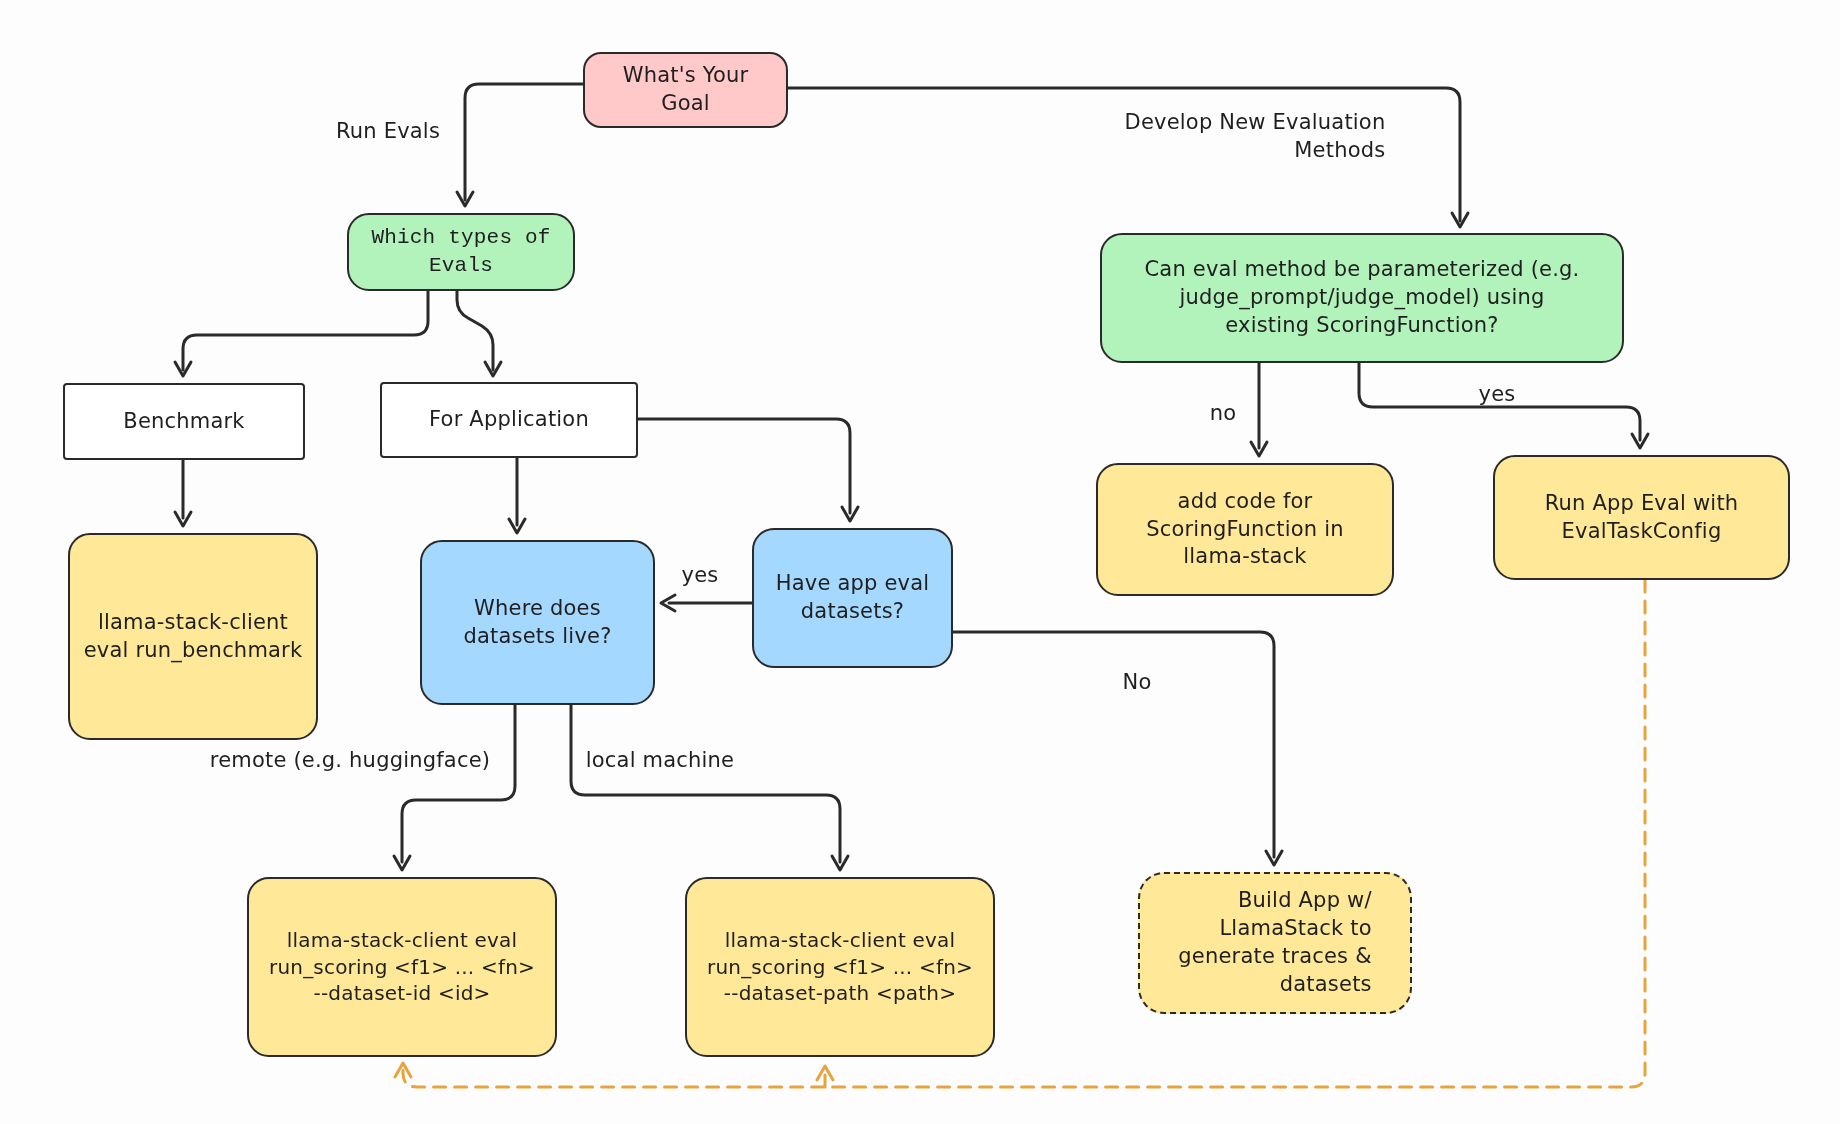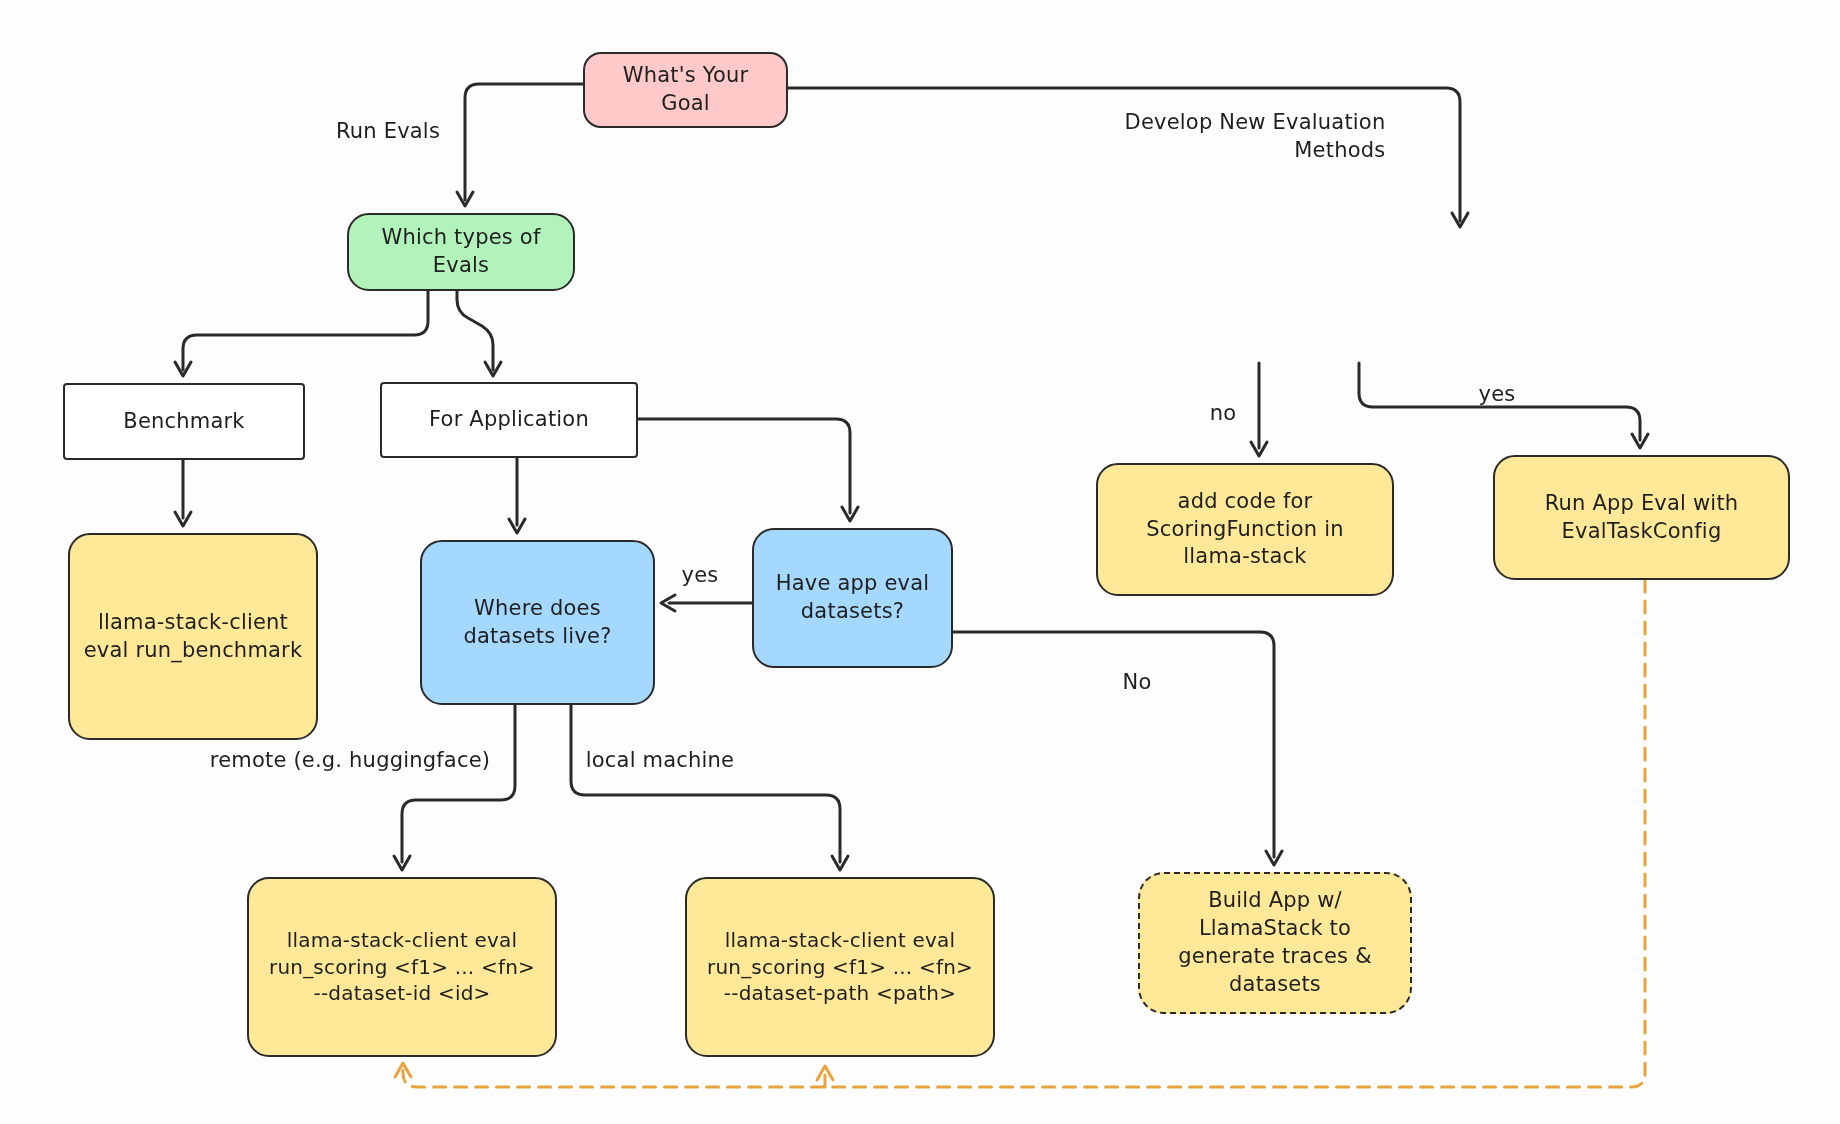--- a/index.html
+++ b/index.html
@@ -22,30 +22,30 @@
     display:flex;align-items:center;justify-content:center;
     text-align:center;white-space:pre-line;
     font-size:21px;line-height:1.33;letter-spacing:.2px;
     padding:6px 10px;
   }
   .pink{background:#ffc9c9;border-radius:18px;}
   .green{background:#b2f2bb;}
   .blue{background:#a5d8ff;}
   .yellow{background:#ffe897;}
   .white{background:#ffffff;border-radius:4px;}
-  .dashed{border-style:dashed;}
+  .dashed{border-style:dashed;text-align:right;}
   .small-text{font-size:20px;}
   .elabel{
     position:absolute;transform:translate(-50%,-50%);
     font-size:21px;letter-spacing:.2px;white-space:pre-line;text-align:right;
     line-height:1.35;
   }
   
   .n-goal{left:583px;top:52px;width:205px;height:76px;}
-  .n-which{left:347px;top:213px;width:228px;height:78px;}
+  .n-which{left:347px;top:213px;width:228px;height:78px;font-family:Liberation Mono, monospace;}
   .n-param{left:1100px;top:233px;width:524px;height:130px;}
   .n-bench{left:63px;top:383px;width:242px;height:77px;}
   .n-forapp{left:380px;top:382px;width:258px;height:76px;}
   .n-runbench{left:68px;top:533px;width:250px;height:207px;}
   .n-where{left:420px;top:540px;width:235px;height:165px;}
   .n-have{left:752px;top:528px;width:201px;height:140px;}
   .n-addcode{left:1096px;top:463px;width:298px;height:133px;}
   .n-runapp{left:1493px;top:455px;width:297px;height:125px;}
   .n-remote{left:247px;top:877px;width:310px;height:180px;}
   .n-local{left:685px;top:877px;width:310px;height:180px;}
@@ -109,20 +109,23 @@
     <path class="edge-orange" d="M 1645 580 V 1073 Q 1645 1087 1631 1087 H 417 Q 403 1087 403 1073 V 1068"></path>
     <path class="head-orange" d="M 395 1077 L 403 1063 L 411 1077"></path>
     <path class="edge-orange" d="M 825 1087 V 1072"></path>
     <path class="head-orange" d="M 817 1080 L 825 1066 L 833 1080"></path>
   </svg>
 
   <div class="node pink n-goal">What's Your
 Goal</div>
   <div class="node green n-which">Which types of
 Evals</div>
+  <div class="node green n-param">Can eval method be parameterized (e.g.
+judge_prompt/judge_model) using
+existing ScoringFunction?</div>
   <div class="node white n-bench">Benchmark</div>
   <div class="node white n-forapp">For Application</div>
   <div class="node yellow n-runbench">llama-stack-client
 eval run_benchmark</div>
   <div class="node blue n-where">Where does
 datasets live?</div>
   <div class="node blue n-have">Have app eval
 datasets?</div>
   <div class="node yellow n-addcode">add code for
 ScoringFunction in

